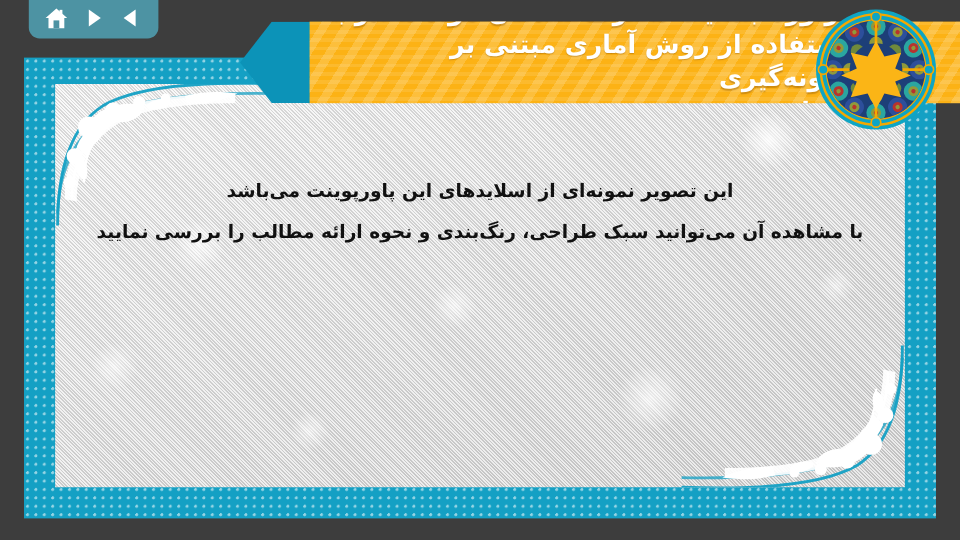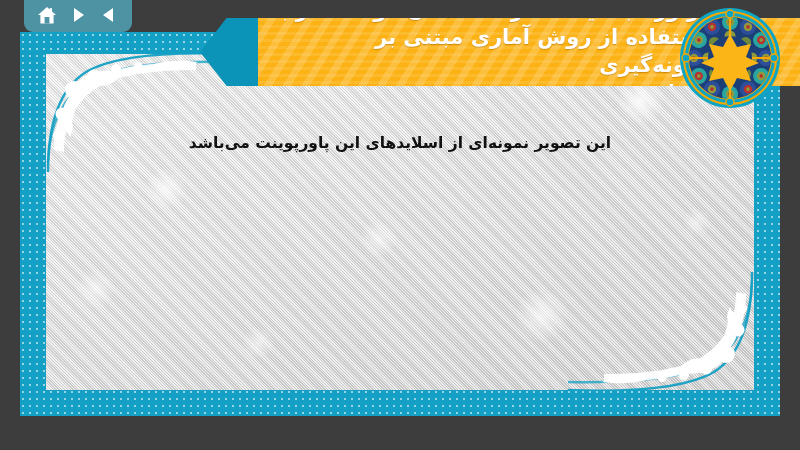--- a/index.html
+++ b/index.html
@@ -113,21 +113,21 @@
     top: 6px;
     width: 104px;
     height: 104px;
     z-index: 35;
   }
 
   
   #slide-frame {
     position: absolute;
     left: 20px;
-    top: 32px;
+    top: 48px;
     width: 760px;
     height: 384px;
     background:
       radial-gradient(circle 4px at 3px 3px, rgba(255,255,255,0.55) 0 1.1px, rgba(255,255,255,0) 1.4px),
       #14a0c4;
     background-size: 7px 7px, 100% 100%;
     z-index: 10;
   }
 
   
@@ -263,20 +263,21 @@
         <g fill="none" stroke="#ffffff" stroke-width="2">
           <path d="M36 42 C28 52 24 66 24 82"></path>
           <path d="M52 30 C44 34 38 40 34 48"></path>
           <path d="M74 20 C66 22 60 25 54 30"></path>
           <path d="M14 96 C14 72 20 56 32 44"></path>
         </g>
       </svg>
 
       <div id="body-text">
         <div class="body-line">این تصویر نمونه‌ای از اسلایدهای این پاورپوینت می‌باشد</div>
+        <div class="body-line">با مشاهده آن می‌توانید سبک طراحی، رنگ‌بندی و نحوه ارائه مطالب را بررسی نمایید</div>
       </div>
 
     </div>
   </div>
 
   <div id="title-band-wrap">
     <div id="title-arrow"></div>
     <div id="title-band">
       <div id="title-text">برآورد جمعیت مصرف‌کنندگان مواد مخدر با
 استفاده از روش آماری مبتنی بر نمونه‌گیری

